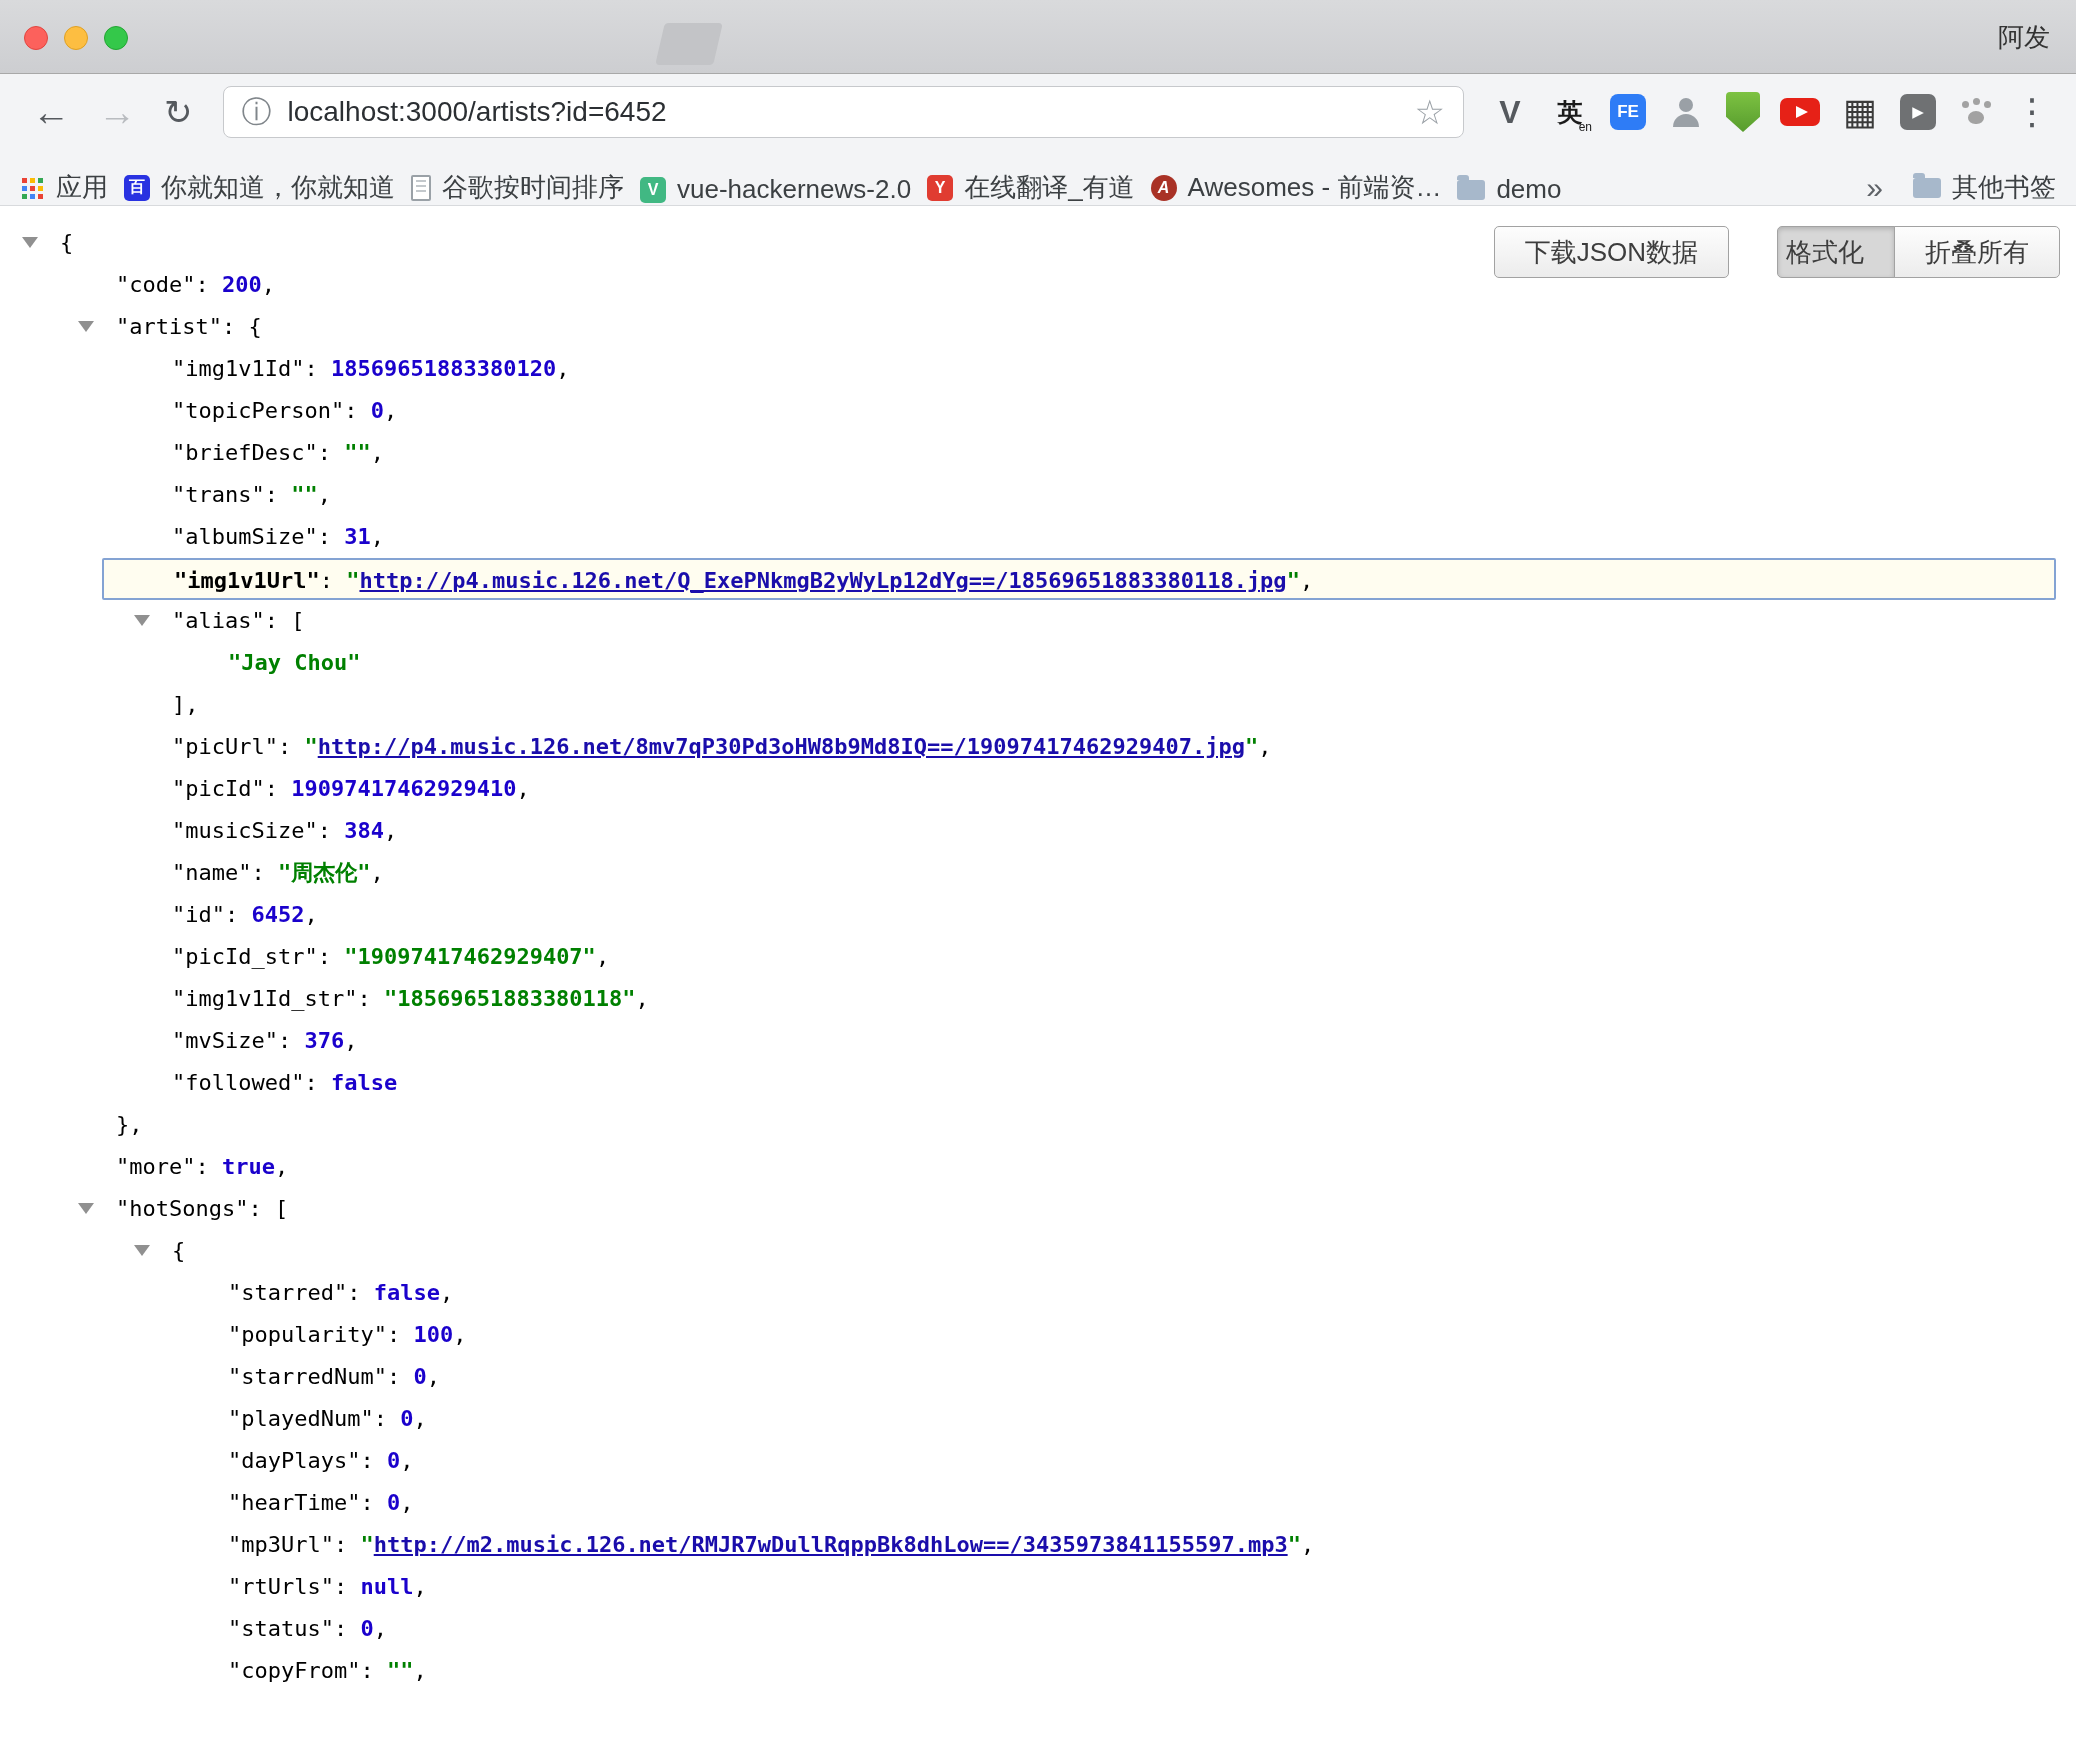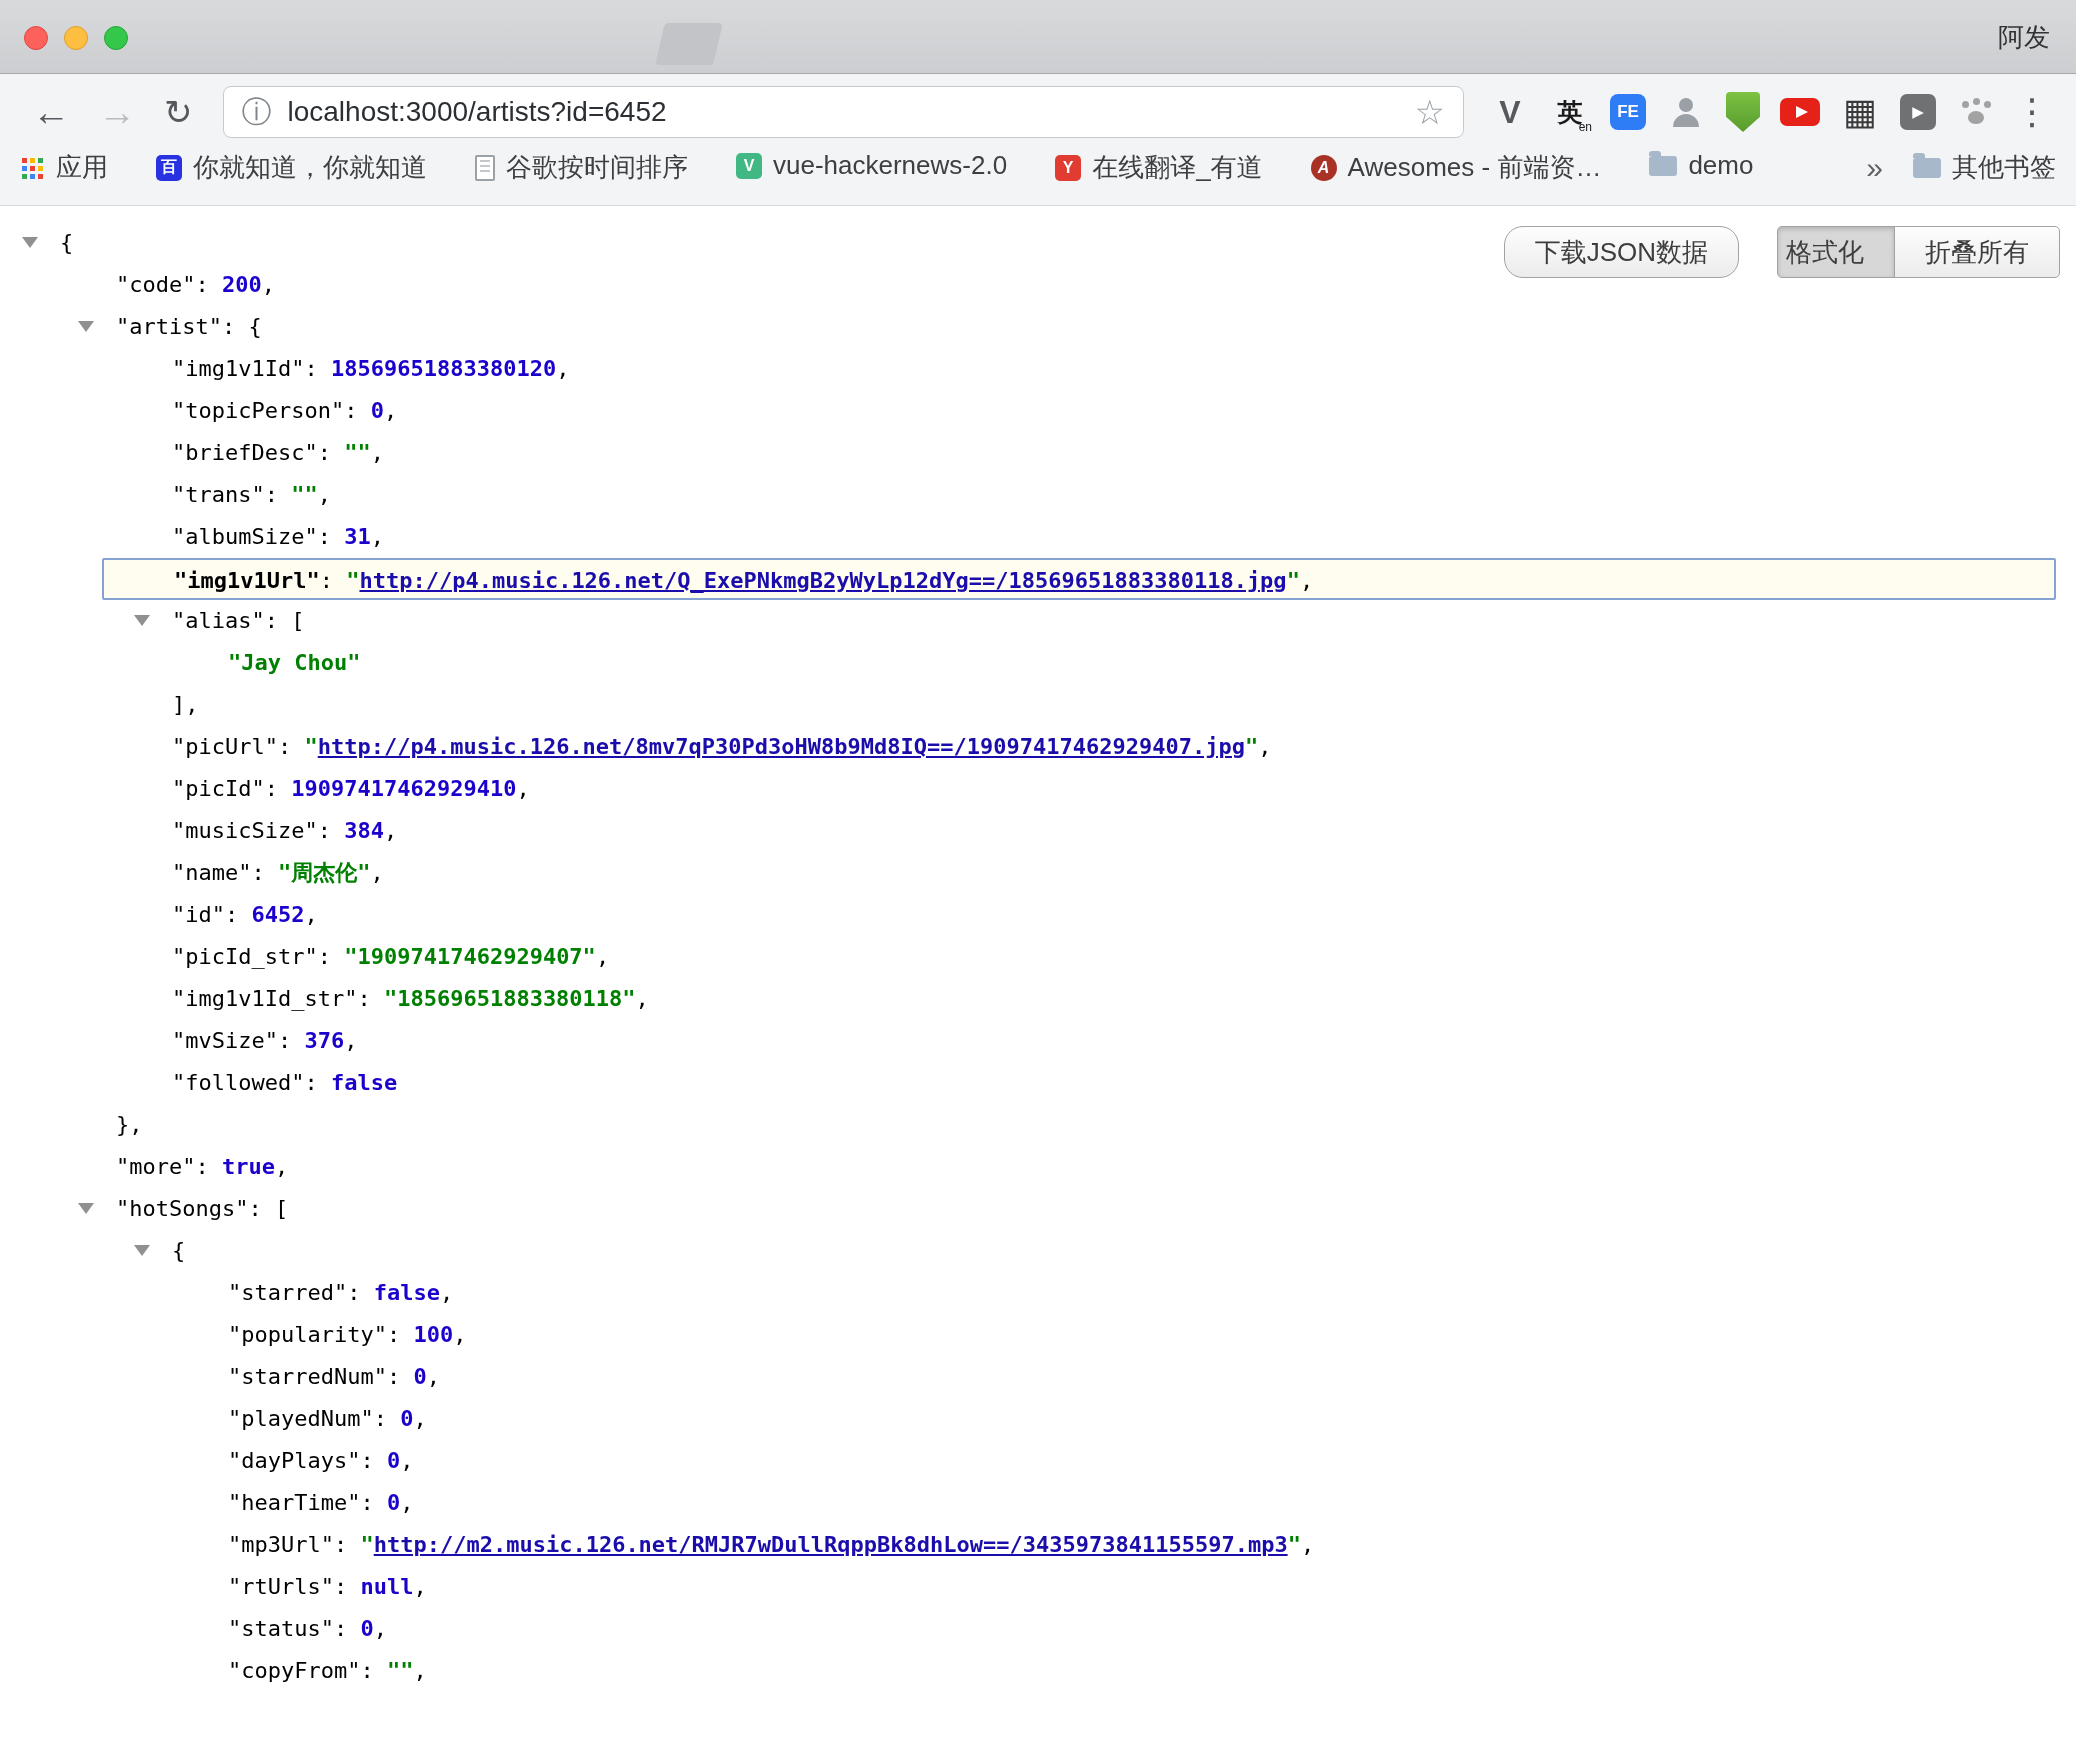--- a/index.html
+++ b/index.html
@@ -47,41 +47,41 @@
   .ext.yt{width:40px;height:28px;background:#e62117;border-radius:7px;}
   .ext.yt::after{content:'';position:absolute;left:16px;top:8px;border-left:12px solid #fff;border-top:6px solid transparent;border-bottom:6px solid transparent;}
   .ext.qr{font-size:36px;color:#3a3a3a;}
   .ext.player{width:36px;height:36px;background:#6f7173;border-radius:7px;}
   .ext.player::after{content:'▶';color:#fff;font-size:15px;}
   .ext.paw::before{content:'';position:absolute;left:12px;top:19px;width:16px;height:13px;background:#a2a2a2;border-radius:50% 50% 46% 46%;}
   .ext.paw::after{content:'';position:absolute;left:6px;top:9px;width:7px;height:7px;background:#a2a2a2;border-radius:50%;box-shadow:11px -3px 0 #a2a2a2,22px 0 0 #a2a2a2;}
   .menu-dots{font-size:36px;color:#55595e;margin:0 8px;line-height:1;}
 
   
-  .bookmarks{height:56px;background:#f3f4f6;border-bottom:1px solid #d8dadd;display:flex;align-items:flex-start;padding:0 20px;gap:48px;}
+  .bookmarks{height:56px;background:#f3f4f6;border-bottom:1px solid #d8dadd;display:flex;align-items:flex-end;padding:0 20px;gap:16px;}
   .bm{display:flex;align-items:center;font-size:26px;color:#3c4043;white-space:nowrap;}
   .bm-ico{width:26px;height:26px;border-radius:5px;display:flex;align-items:center;justify-content:center;color:#fff;font-size:16px;font-weight:bold;margin-right:11px;flex:0 0 auto;}
   .apps-ico{width:24px;height:24px;position:relative;margin-right:12px;}
   .apps-ico::before{content:'';position:absolute;left:2px;top:2px;width:5px;height:5px;background:#ea4335;box-shadow:8px 0 0 #fbbc05,16px 0 0 #34a853,0 8px 0 #4285f4,8px 8px 0 #ea4335,16px 8px 0 #fbbc05,0 16px 0 #34a853,8px 16px 0 #4285f4,16px 16px 0 #ea4335;}
   .bm-ico.baidu{background:#2932e1;}
   .bm-ico.vue{background:#41b883;}
   .bm-ico.youdao{background:#e03c31;}
   .bm-ico.awesomes{background:#a93226;border-radius:50%;font-style:italic;}
   .page-ico{width:20px;height:26px;border:2px solid #9aa1a7;border-radius:2px;background:#fff;margin-right:11px;position:relative;}
   .page-ico::before{content:'';position:absolute;top:3px;left:3px;right:3px;height:2px;background:#c3c8cc;box-shadow:0 5px 0 #c3c8cc,0 10px 0 #c3c8cc;}
   .folder-ico{width:28px;height:20px;background:#a7b8cb;border-radius:3px;position:relative;margin-right:11px;flex:0 0 auto;}
   .folder-ico::before{content:'';position:absolute;top:-5px;left:0;width:12px;height:5px;background:#a7b8cb;border-radius:3px 3px 0 0;}
   .bm-right{margin-left:auto;display:flex;align-items:center;gap:30px;}
   .overflow-chevrons{font-size:30px;color:#5f6368;}
 
   
   .content{position:relative;height:1547px;background:#fff;overflow:hidden;}
   .page-toolbar{position:absolute;top:20px;right:16px;display:flex;align-items:center;z-index:5;}
   .btn{height:52px;padding:0 30px;font-size:26px;color:#3d3d3d;background:linear-gradient(#fdfdfd,#ececec);border:1px solid #a2a2a2;border-radius:5px;font-family:"Liberation Sans",sans-serif;}
-  .btn.download{margin-right:38px;border-radius:19px;}
+  .btn.download{margin-right:48px;}
   .seg{display:flex;}
   .seg .btn{border-radius:0;}
   .seg .btn:first-child{border-radius:5px 0 0 5px;padding-left:8px;}
   .seg .btn:last-child{border-radius:0 5px 5px 0;margin-left:-1px;}
   .btn.active{background:#d7d7d7;box-shadow:inset 0 2px 5px rgba(0,0,0,.18);}
 
   
   #json-root{padding-top:16px;font-family:"DejaVu Sans Mono","Liberation Mono",monospace;font-size:22px;color:#000;}
   .json-line{line-height:42px;height:42px;position:relative;white-space:pre;}
   .json-line.hl{background:#fffdf0;border:2px solid #84a3d3;border-radius:2px;}

